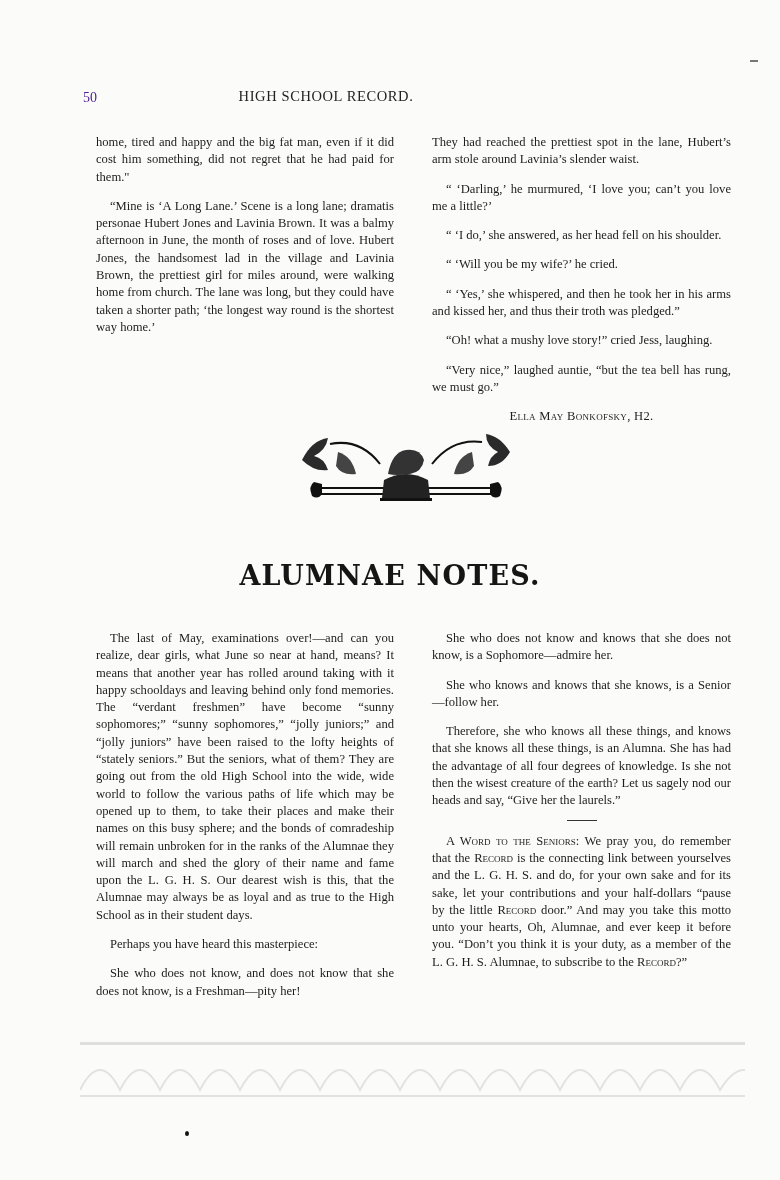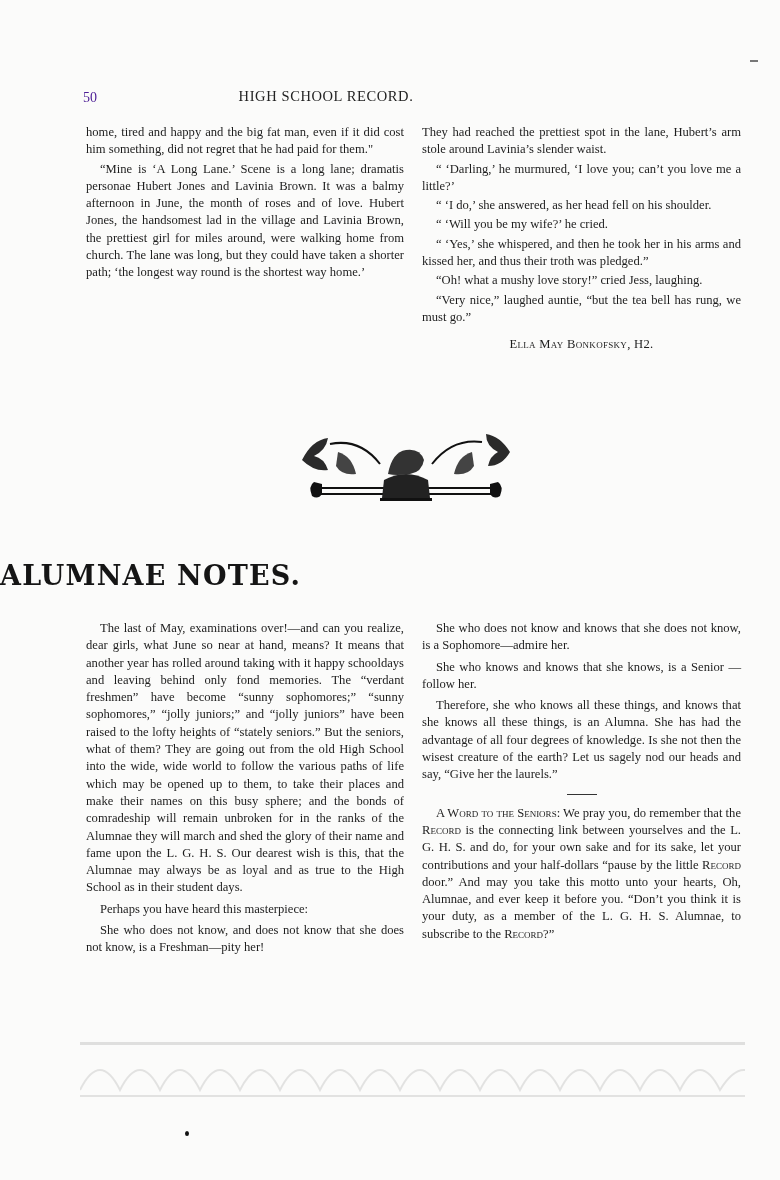--- a/index.html
+++ b/index.html
@@ -6,27 +6,27 @@
   body {
     width:780px; height:1180px; overflow:hidden;
     background:#fbfbfa;
     font-family:"Liberation Serif", "DejaVu Serif", serif;
     color:#1d1d1d;
     position:relative;
   }
   .page-number { position:absolute; left:83px; top:90px; font-size:14px; color:#4c1d95;text-align:right; }
   .running-head { position:absolute; left:0; width:652px; top:88px; text-align:center; font-size:14.5px; letter-spacing:0.6px; color:#222; }
   .col { position:absolute; font-size:12.6px; line-height:17.3px; text-align:justify; hyphens:manual; }
-  .col p { margin:2px; text-indent:14px; }
+  .col p { margin:12px; text-indent:14px; }
   .col p.noindent { text-indent:0; }
   .col-left-top { left:84px; top:122px; width:322px; }
   .col-right-top { left:420px; top:122px; width:323px; }
   .signature { text-align:center; margin-top:10px; font-variant:small-caps; letter-spacing:0.3px; }
   .ornament { position:absolute; left:296px; top:422px; width:220px; height:82px; }
-  .section-title { position:absolute; left:0; width:780px; top:560px; 
+  .section-title { position:absolute; left:0; width:780px; top:560px; text-align:center;
     font-family:"DejaVu Serif", serif; font-weight:bold; font-size:27px; letter-spacing:1.2px; color:#151515; }
   .col-left-bottom { left:84px; top:618px; width:322px; }
   .col-right-bottom { left:420px; top:618px; width:323px; }
   .col-left-bottom p, .col-right-bottom p { margin-bottom:4px; }
   .divider { width:30px; height:1px; background:#333; margin:10px auto 10px auto; }
   .sc { font-variant:small-caps; }
   .border-band { position:absolute; left:80px; top:1040px; width:665px; height:60px; opacity:0.18; }
   .speck { position:absolute; left:185px; top:1131px; width:4px; height:5px; background:#111; border-radius:50%; }
   .edge-mark { position:absolute; left:750px; top:60px; width:8px; height:2px; background:#777; }
 </style>

